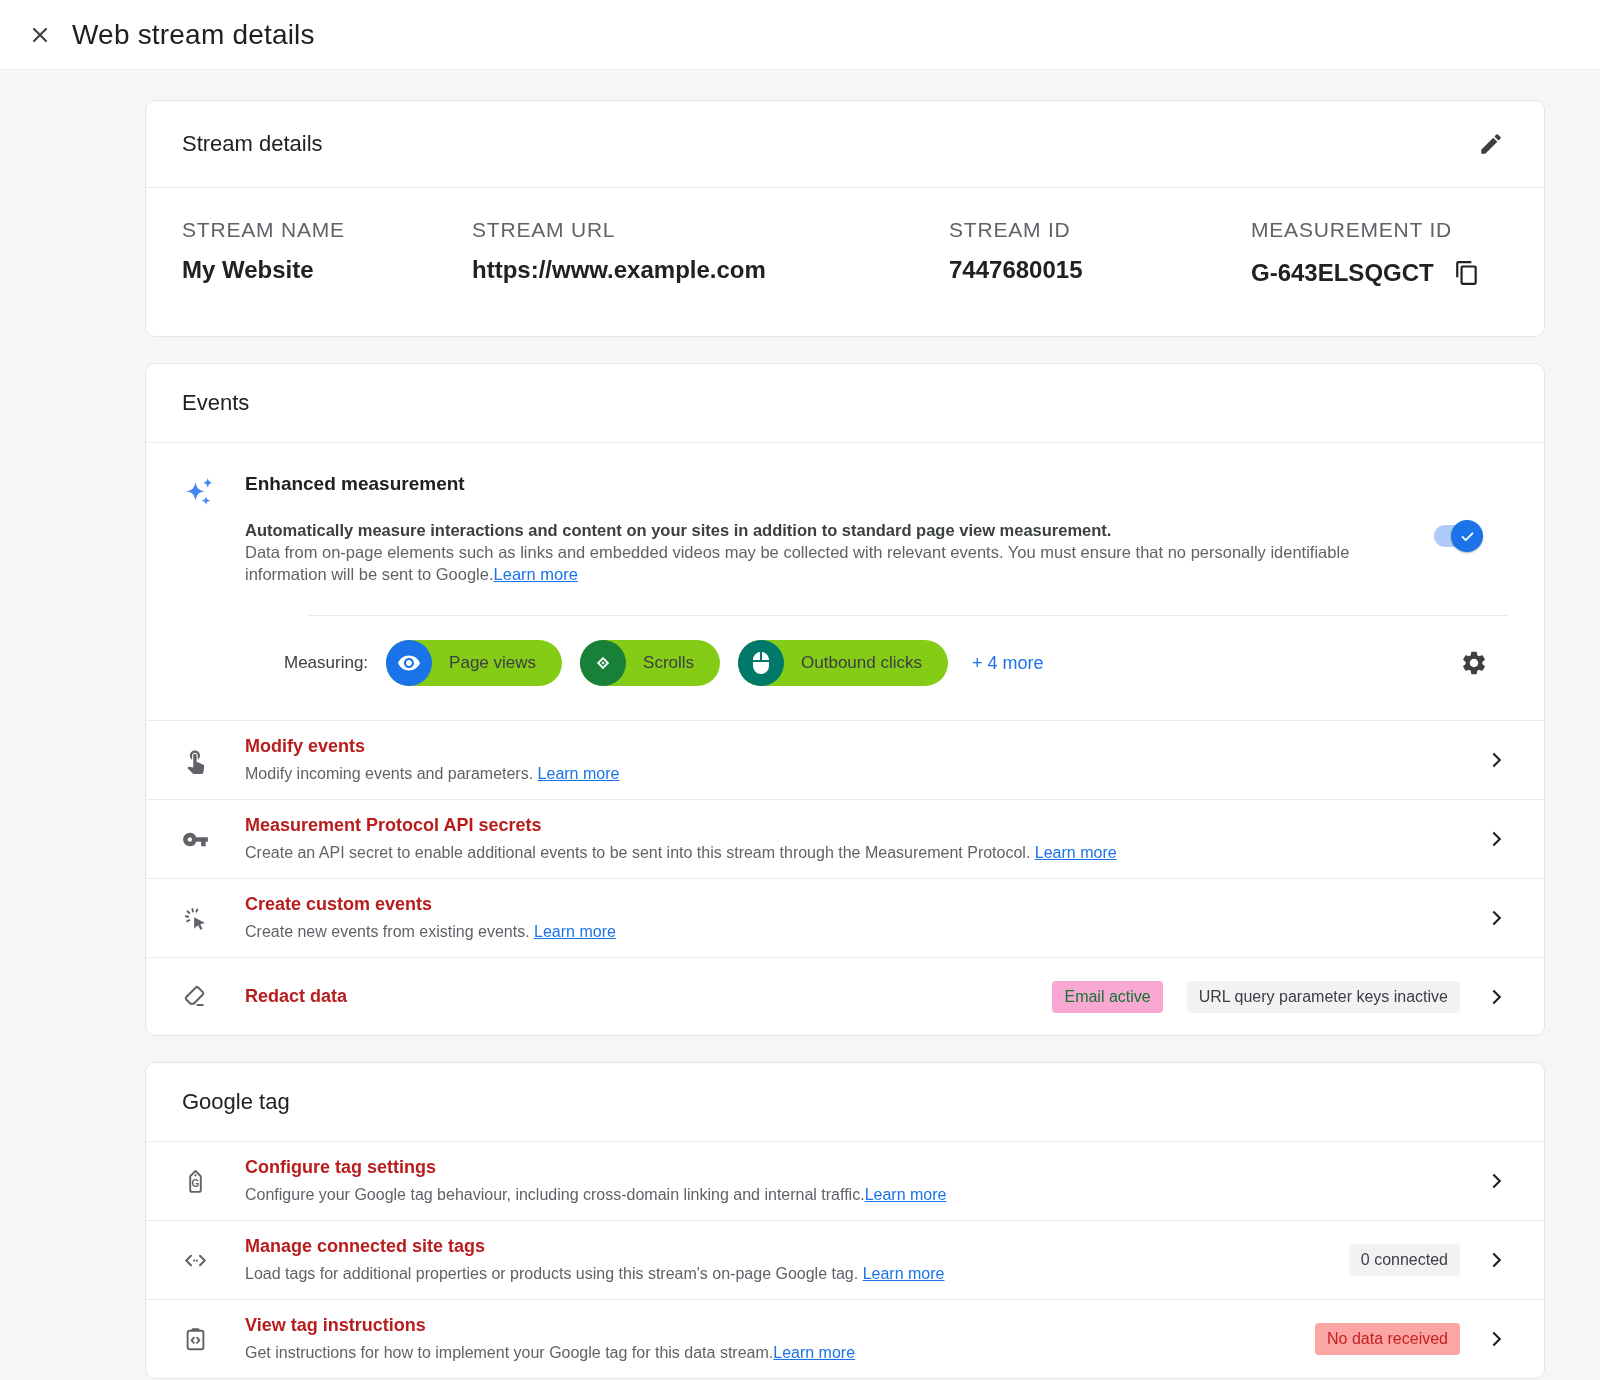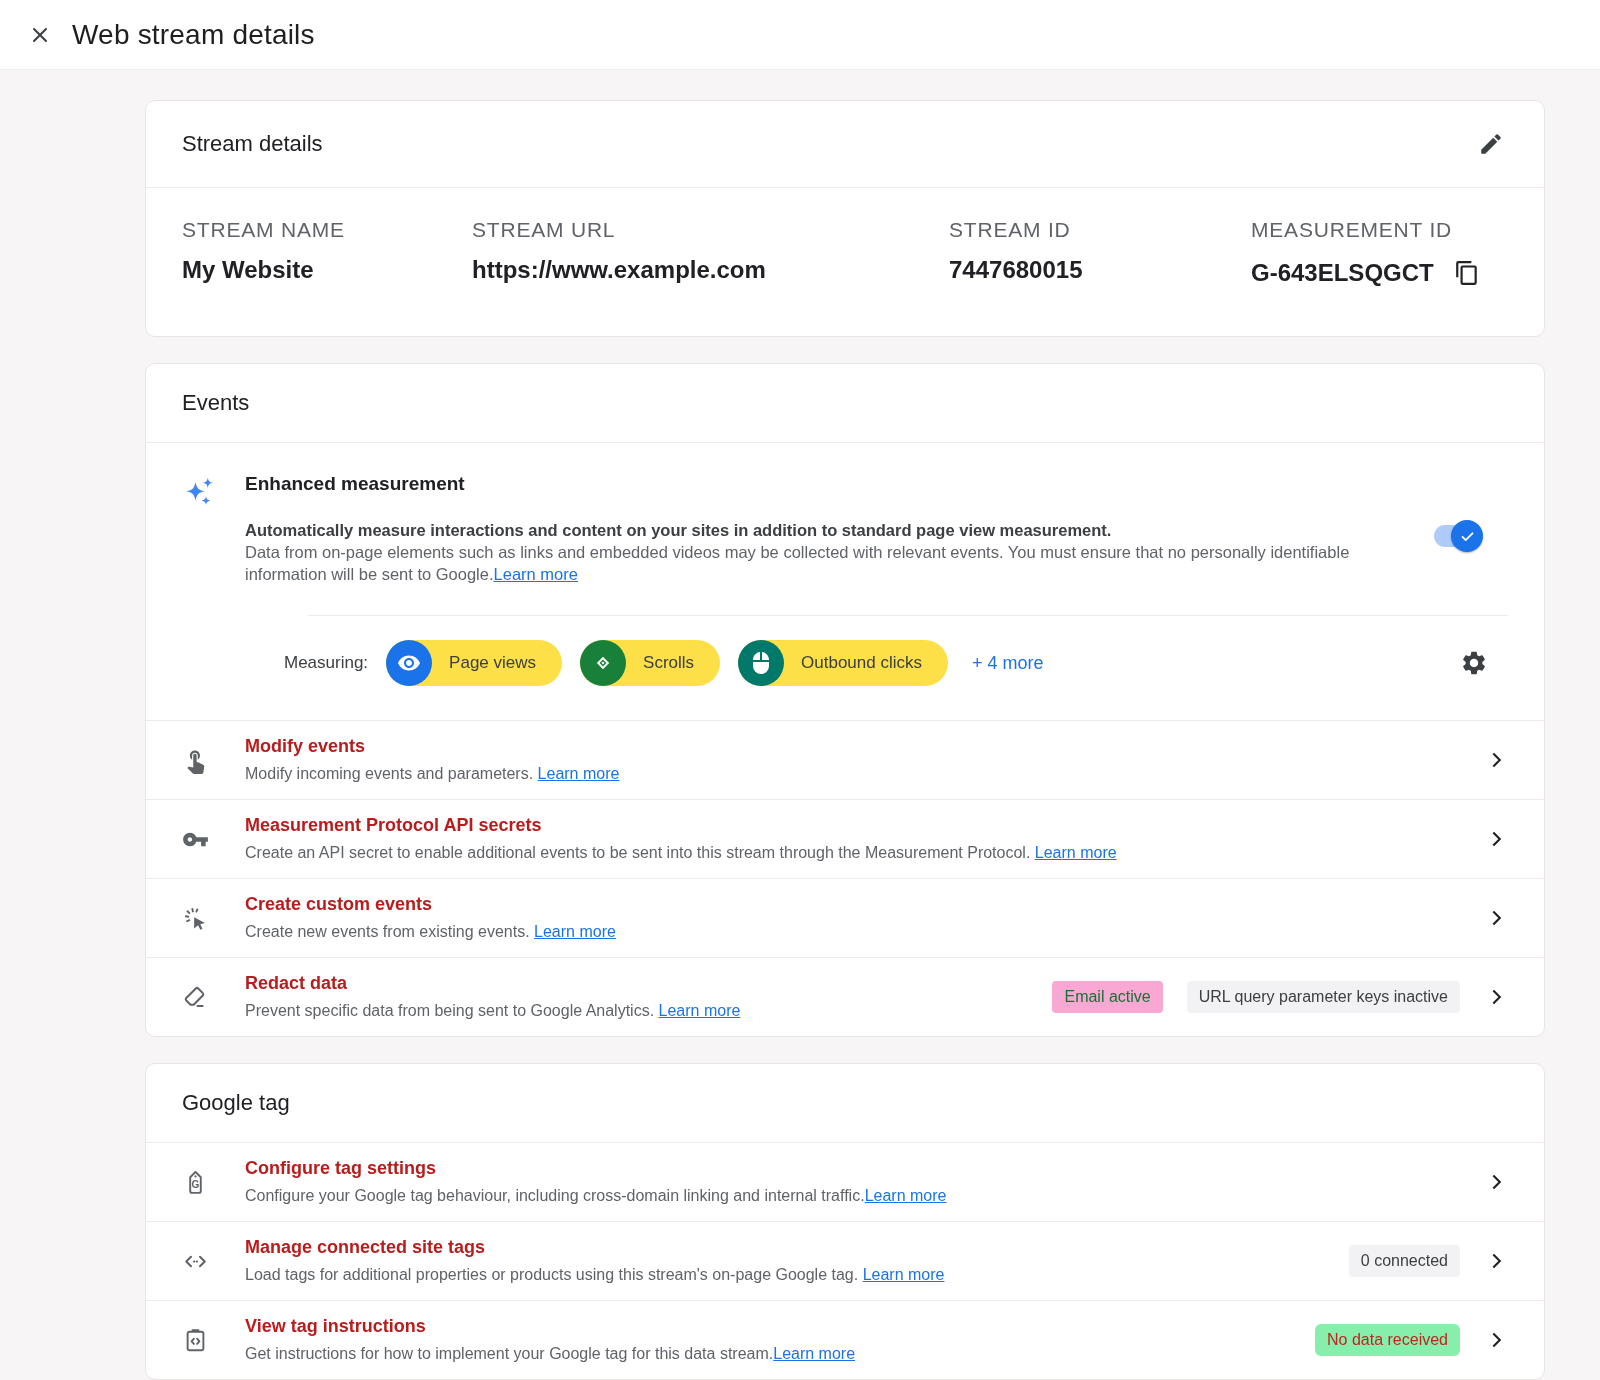--- a/index.html
+++ b/index.html
@@ -34,38 +34,38 @@
   .enh-title { font-size:19px; font-weight:700; color:#202124; }
   .enh-desc-row { display:flex; margin-top:24px; }
   .enh-desc { flex:1; margin-right:56px; font-size:16.5px; line-height:22px; color:#5f6368; }
   .enh-desc .bold { color:#3c4043; font-weight:700; }
   .learn { color:#1a73e8; text-decoration:underline; cursor:pointer; }
   .toggle { position:relative; width:46px; height:22px; border-radius:11px; background:#aecbfa; margin:6px 28px 0 0; flex:none; cursor:pointer; }
   .toggle .knob { position:absolute; right:-3px; top:-5px; width:32px; height:32px; border-radius:50%; background:#1a73e8; display:flex; align-items:center; justify-content:center; box-shadow:0 1px 2px rgba(0,0,0,.3); }
   .inset-divider { border-top:1px solid #eceaea; margin:30px 0 0 63px; }
   .measuring-row { display:flex; align-items:center; margin-left:39px; padding:24px 0 8px 0; }
   .measuring-label { font-size:17px; color:#3c4043; margin-right:18px; }
-  .chip { display:flex; align-items:center; height:46px; border-radius:23px; background:#fde047; margin-right:18px; }
+  .chip { display:flex; align-items:center; height:46px; border-radius:23px; background:#84cc16; margin-right:18px; }
   .chip-icon { width:46px; height:46px; border-radius:50%; display:flex; align-items:center; justify-content:center; flex:none; }
   .chip-label { font-size:17px; color:#3c4043; padding:0 26px 0 17px; }
   .more-link { font-size:18px; font-weight:500; color:#1a73e8; margin-left:6px; cursor:pointer; text-decoration:none; }
   .measuring-row .spacer { flex:1; }
   .gear-btn { margin-right:16px; }
 
   
   .row { display:flex; align-items:center; padding:15px 36px; min-height:78px; cursor:pointer; }
   .row-icon { width:27px; flex:none; color:#5f6368; display:flex; align-items:center; justify-content:center; }
   .row-text { margin-left:36px; flex:1; }
   .row-title { font-size:18px; font-weight:700; color:#b91c1c; }
   .row-desc { font-size:16px; color:#5f6368; margin-top:6px; line-height:21px; }
   .row-right { display:flex; align-items:center; gap:24px; margin-left:24px; }
   .badge { font-size:16px; padding:7px 12px; border-radius:4px; white-space:nowrap; }
   .badge--success { background:#f9a8d4; color:#137333; }
   .badge--neutral { background:#f2f2f5; color:#3c4043; }
-  .badge--warning { background:#86efac; color:#c5221f;border-radius:6px; }
+  .badge--warning { background:#fca5a5; color:#c5221f; }
   .chev { flex:none; display:flex; }
 </style>
 </head>
 <body>
 
 <div class="page">
 
   <header class="topbar">
     <button class="close-btn">
       <span style="display:flex">
@@ -258,21 +258,20 @@
 
       <div class="row">
         <span class="row-icon">
           <svg width="27" height="27" viewBox="0 0 24 24" fill="none" stroke="#5f6368" stroke-width="1.8">
             <path d="M7.6 18.4l-3.8-3.8a1.5 1.5 0 0 1 0-2.1l8.5-8.5a1.5 1.5 0 0 1 2.1 0l4.1 4.1a1.5 1.5 0 0 1 0 2.1l-8.1 8.2z" stroke-linejoin="round"></path>
             <path d="M13.8 19.6h4.6" stroke-linecap="round"></path>
           </svg>
         </span>
         <span class="row-text">
           <span class="row-title">Redact data</span>
-          <div class="row-desc"><span>Prevent specific data from being sent to Google Analytics. </span><a class="learn">Learn more</a></div>
         </span>
         <span class="row-right">
           <span class="badge badge--success">Email active</span>
           <span class="badge badge--neutral">URL query parameter keys inactive</span>
           <span class="chev">
               <svg width="24" height="24" viewBox="0 0 24 24">
                 <path d="M9.3 5.5l6.5 6.5-6.5 6.5" stroke="#202124" stroke-width="2.1" fill="none"></path>
               </svg>
             </span>
         </span>

